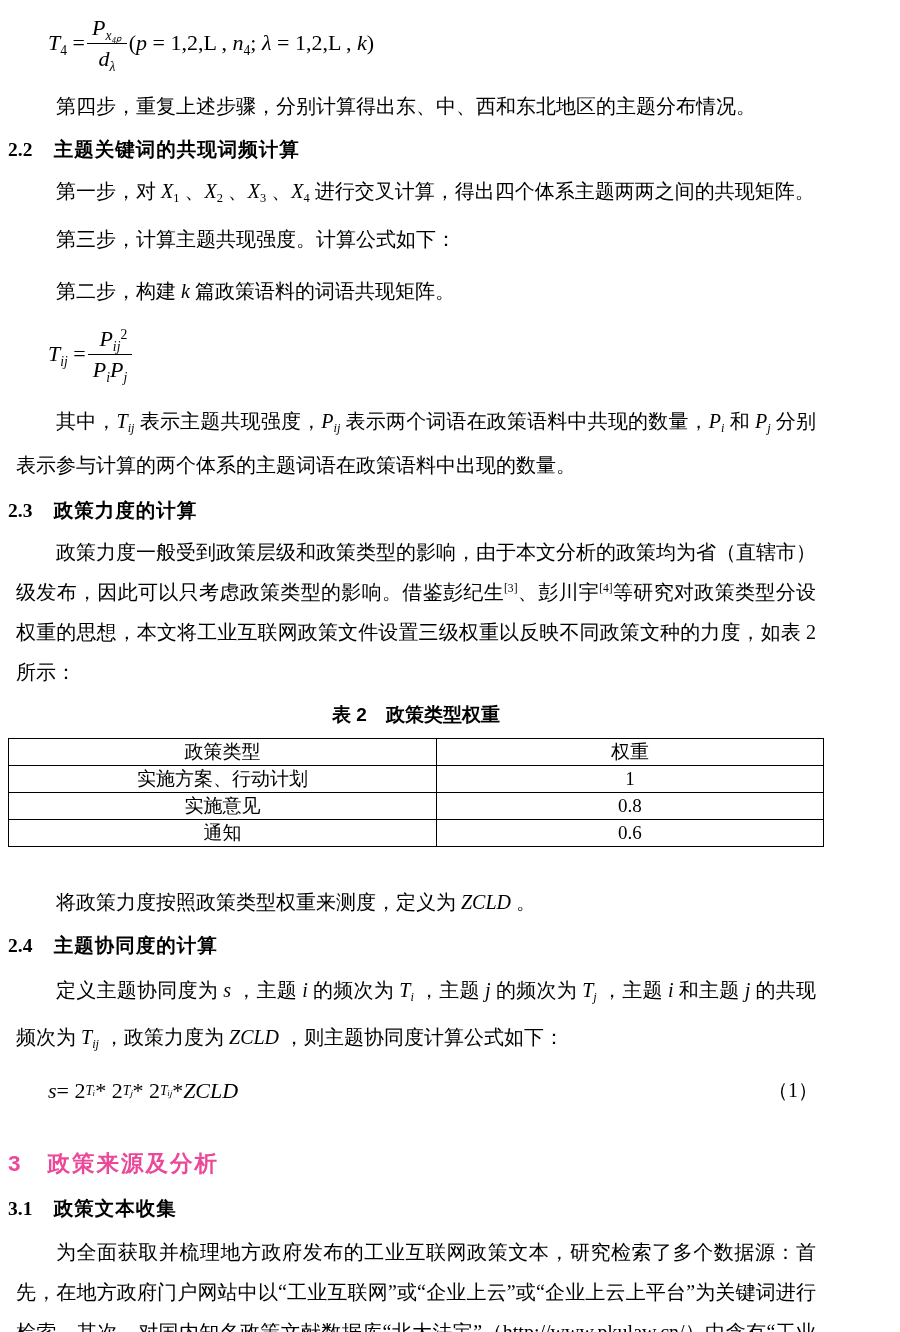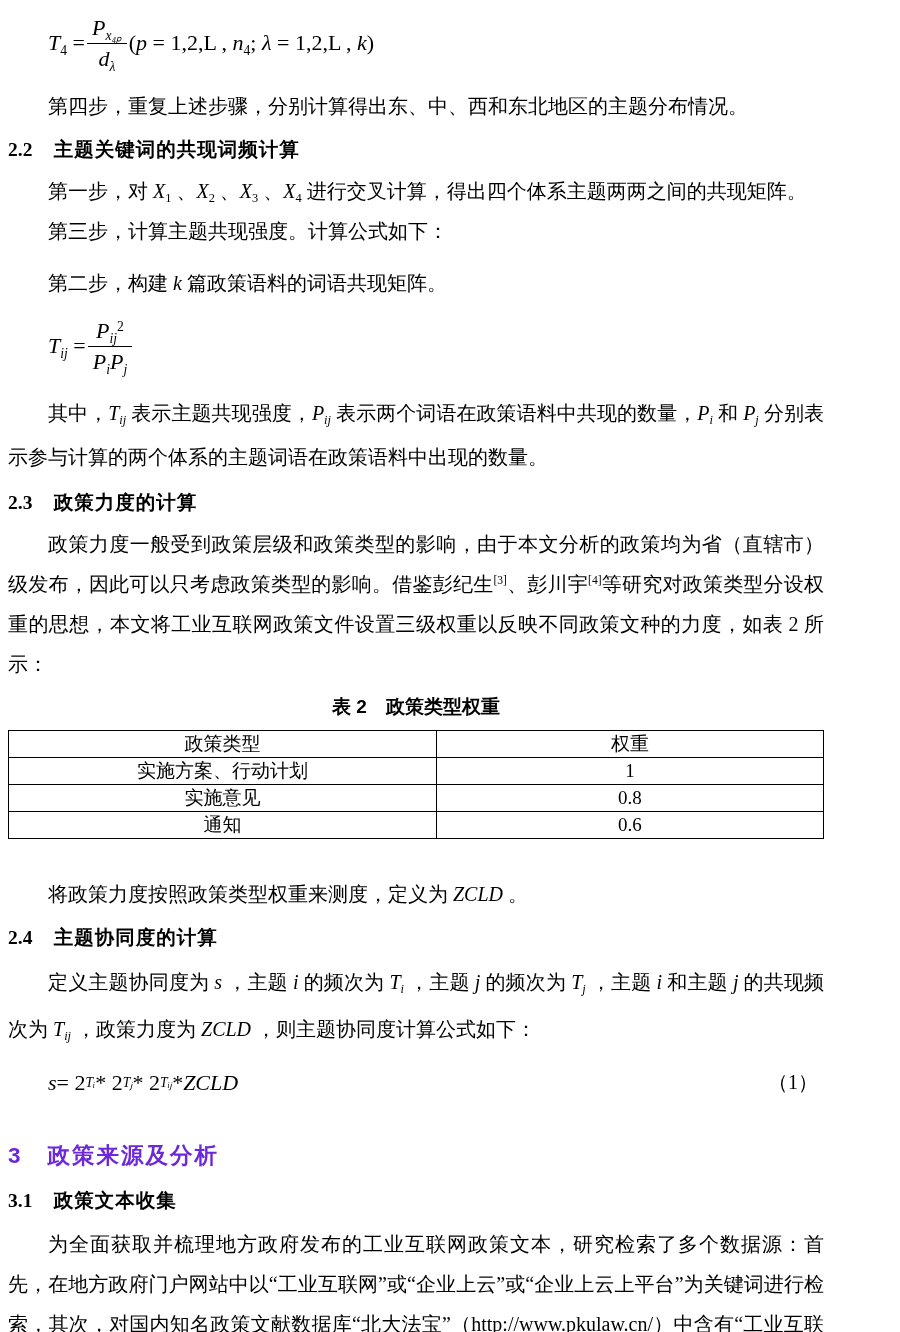--- a/index.html
+++ b/index.html
@@ -10,21 +10,21 @@
     box-sizing: border-box;
     padding: 8px 8px 0 8px;
     background: #ffffff;
     color: #000;
     font-family: "Liberation Serif", serif;
     font-size: 20px;
     overflow: hidden;
   }
   
   .para {
-    margin: 0;
+    margin: 8px;
     line-height: 40px;
     text-align: justify;
     text-indent: 2em;
   }
   .para.wide { line-height: 44px; }
   .para.xwide { line-height: 47px; }
   
   .it { font-style: italic; font-family: "Liberation Serif", serif; }
   .sub { font-size: 0.62em; vertical-align: -0.35em; line-height: 0; }
   .sup { font-size: 0.62em; vertical-align: 0.55em; line-height: 0; }
@@ -37,21 +37,21 @@
     align-items: center;
     line-height: 1.25;
   }
   .frac {
     display: inline-flex;
     flex-direction: column;
     text-align: center;
     vertical-align: middle;
     margin: 0 2px;
   }
-  .frac .num { display: block; border-bottom: 1.6px solid #000; padding: 0 5px 1px 5px; }
+  .frac .num { display: block; border-bottom: 1.6px solid #000; padding: 0 5px 1px 5px; text-align: right; }
   .frac .den { display: block; padding: 1px 5px 0 5px; }
   .eqrow {
     display: flex;
     justify-content: space-between;
     align-items: center;
     margin: 16px 0 0 0;
   }
   .eqrow .formula { margin: 0 0 0 40px; }
   .eq-no { font-size: 20px; padding-right: 6px; }
   
@@ -182,21 +182,21 @@
         <span> * 2</span>
         <span class="sup it">Tⱼ</span>
         <span> * 2</span>
         <span class="sup it">Tᵢⱼ</span>
         <span> * </span>
         <span class="it">ZCLD</span>
       </div>
     <span class="eq-no">（1）</span>
   </div>
 
-  <div class="h1" style="color: #6d28d9;">
+  <div class="h1" style="color: #ec4899;">
     <span class="hnum">3</span><span class="htitle">政策来源及分析</span>
   </div>
 
   <div class="h2" style="margin-top:16px;">
     <span class="hnum">3.1</span><span class="htitle">政策文本收集</span>
   </div>
 
   <p class="para" style="margin-top:10px;">为全面获取并梳理地方政府发布的工业互联网政策文本，研究检索了多个数据源：首先，在地方政府门户网站中以“工业互联网”或“企业上云”或“企业上云上平台”为关键词进行检索，其次，对国内知名政策文献数据库“北大法宝”（http://www.pkulaw.cn/）中含有“工业互联网”关键词的政</p>
 
 </div>

